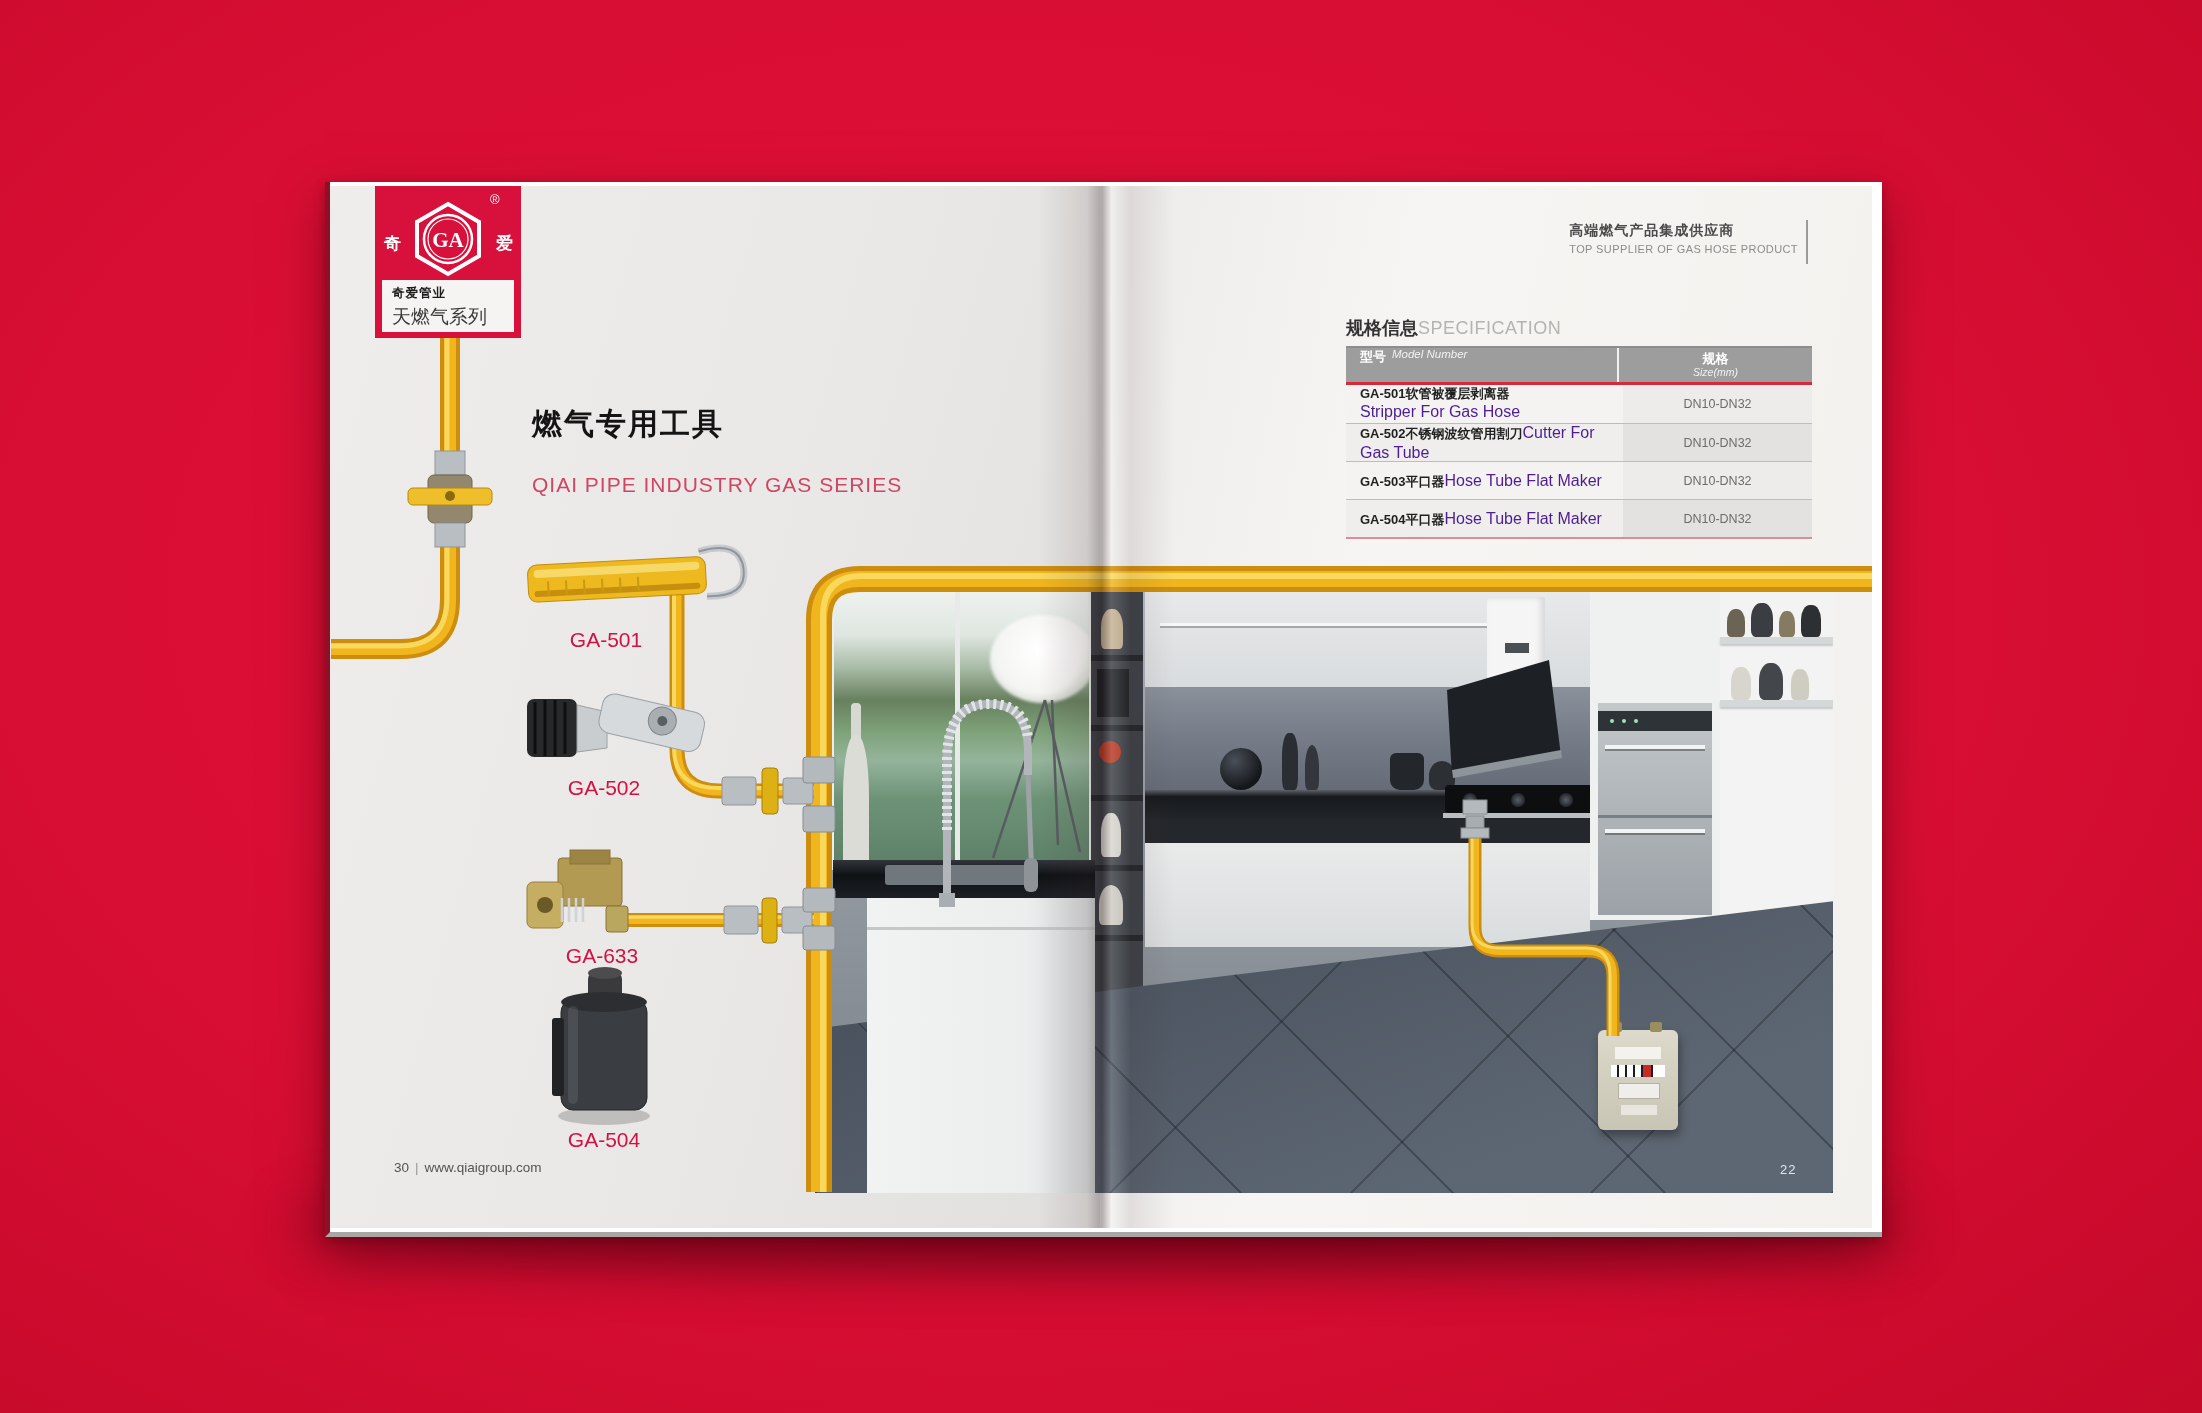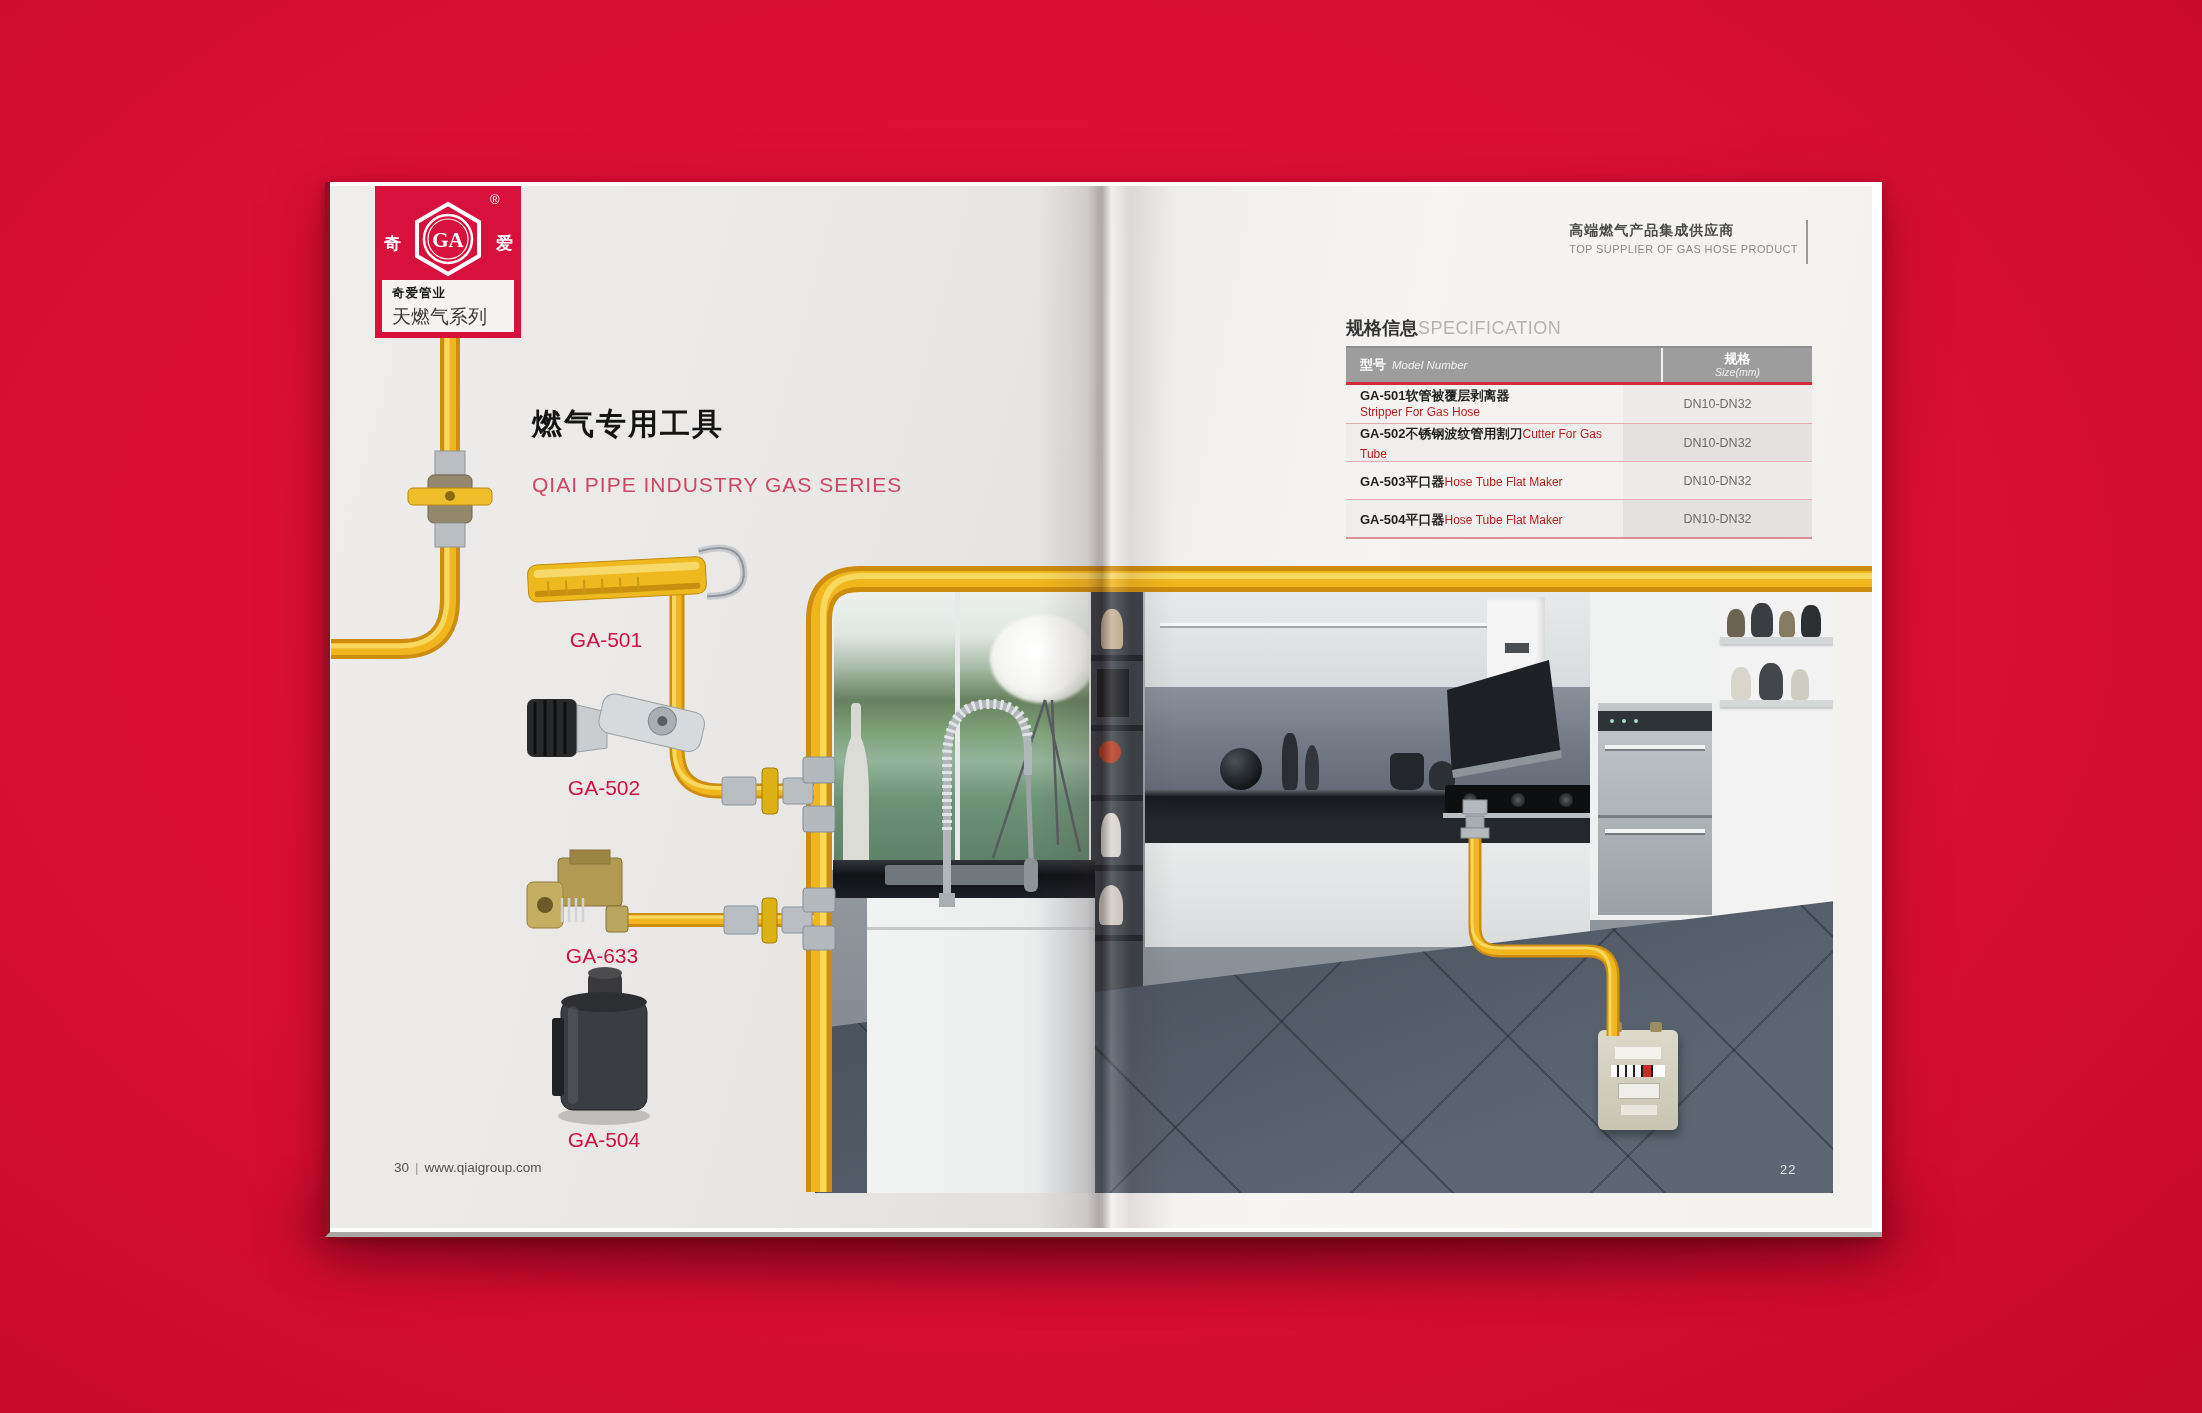--- a/index.html
+++ b/index.html
@@ -40,36 +40,36 @@
   #rp-header{right:404px;top:222px;text-align:left;z-index:30;}
   #rp-header-cn{font-size:14px;font-weight:600;color:#4a4a4a;letter-spacing:1px;}
   #rp-header-en{font-size:11px;color:#8b8b8b;margin-top:3px;letter-spacing:.4px;}
   #rp-header-rule{left:1806px;top:220px;width:2px;height:44px;background:#9a9a9a;z-index:30;}
   #spec-title{left:1346px;top:316px;z-index:30;font-size:18px;}
   #spec-title .cn{font-weight:bold;color:#333;}
   #spec-title .en{color:#b5b3b1;letter-spacing:.5px;}
   #spec-table{left:1346px;top:346px;width:466px;z-index:30;}
   .thead{display:flex;height:34px;background:#9d9d9d;border-top:2px solid #8d8d8d;
     border-bottom:3px solid #d6293b;}
-  .thead .c1{width:317px;display:flex;align-items:center;padding-left:14px;box-sizing:border-box;
+  .thead .c1{width:273px;display:flex;padding-left:14px;box-sizing:border-box;
     border-right:2px solid #f3f2f0;}
   .thead .c2{flex:1;display:flex;flex-direction:column;justify-content:center;align-items:center;line-height:1.15;}
   .thead .hcn{color:#fff;font-size:13px;font-weight:bold;}
   .thead .hen{color:#f2f2f2;font-size:11.5px;font-style:italic;margin-left:6px;}
   .thead .c2 .hen{margin-left:0;font-size:10.5px;}
   .trow{display:flex;border-bottom:1px solid #e0adb0;}
   .trow .c1{width:277px;padding:5px 0 5px 14px;box-sizing:border-box;display:flex;
     flex-direction:column;justify-content:center;background:#f4f3f1;}
   .trow .c2{flex:1;display:flex;align-items:center;justify-content:center;background:#edecea;
     font-size:12.5px;color:#6e6c6a;}
   .trow.even .c1{background:#efeeec;}
   .trow.even .c2{background:#e3e2e0;}
   .trow .line{line-height:1.25;}
   .trow .m{font-size:13px;font-weight:bold;color:#1f1f1f;}
-  .trow .e{font-size:12px;color:#b91c1c;}
+  .trow .e{font-size:16px;color:#4c1d95;}
   .trow.stack .m,.trow.stack .e{display:block;}
   .trow{height:37px;}
   .trow.stack{height:38px;}
   .trow:last-child{border-bottom:2px solid #d98f96;}
   
   #kitchen{left:815px;top:585px;width:1018px;height:608px;overflow:hidden;z-index:10;
     background:linear-gradient(180deg,#b9bec2 0%,#9aa0a6 35%,#868d94 70%);}
   .kd{position:absolute;}
   #k-window{left:13px;top:0;width:267px;height:285px;border:6px solid #eceeed;box-sizing:border-box;
     background:linear-gradient(180deg,#eff2ef 0%,#dfe7e1 16%,#a9bca7 28%,#67805e 40%,

